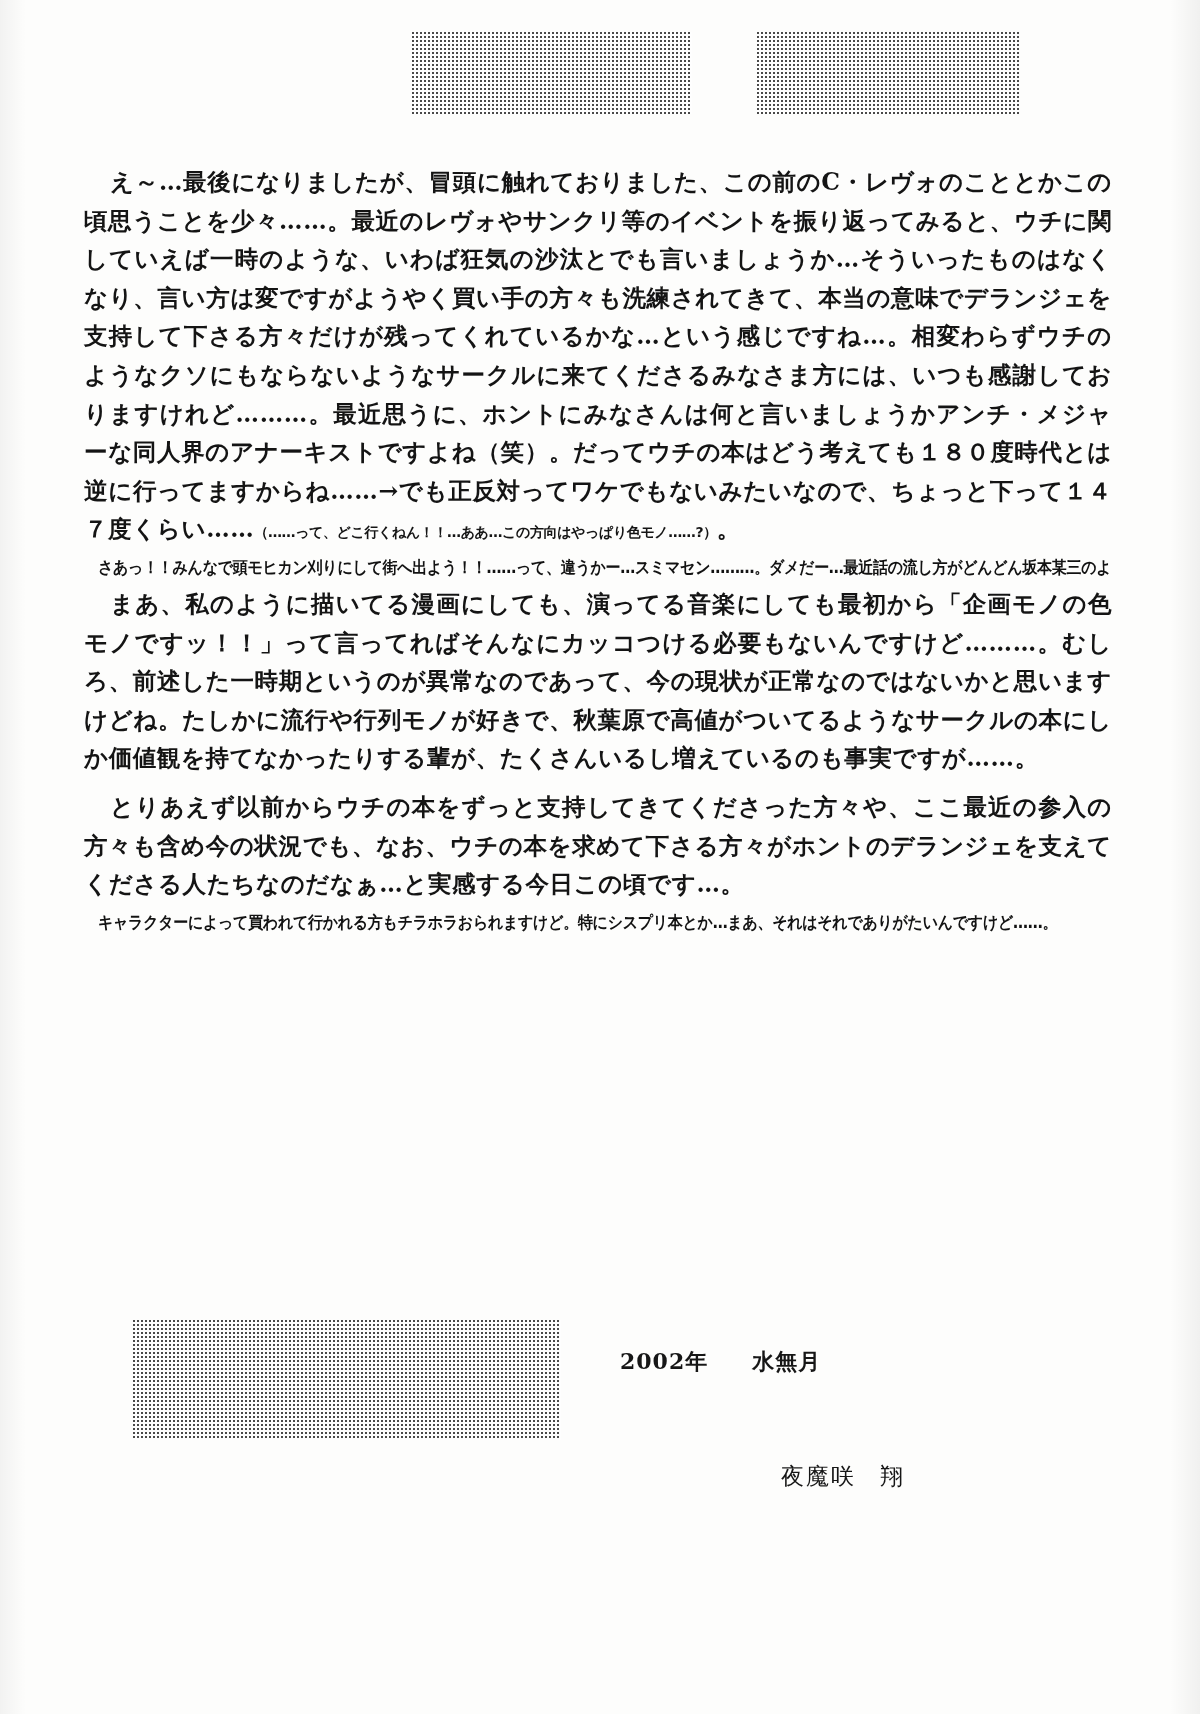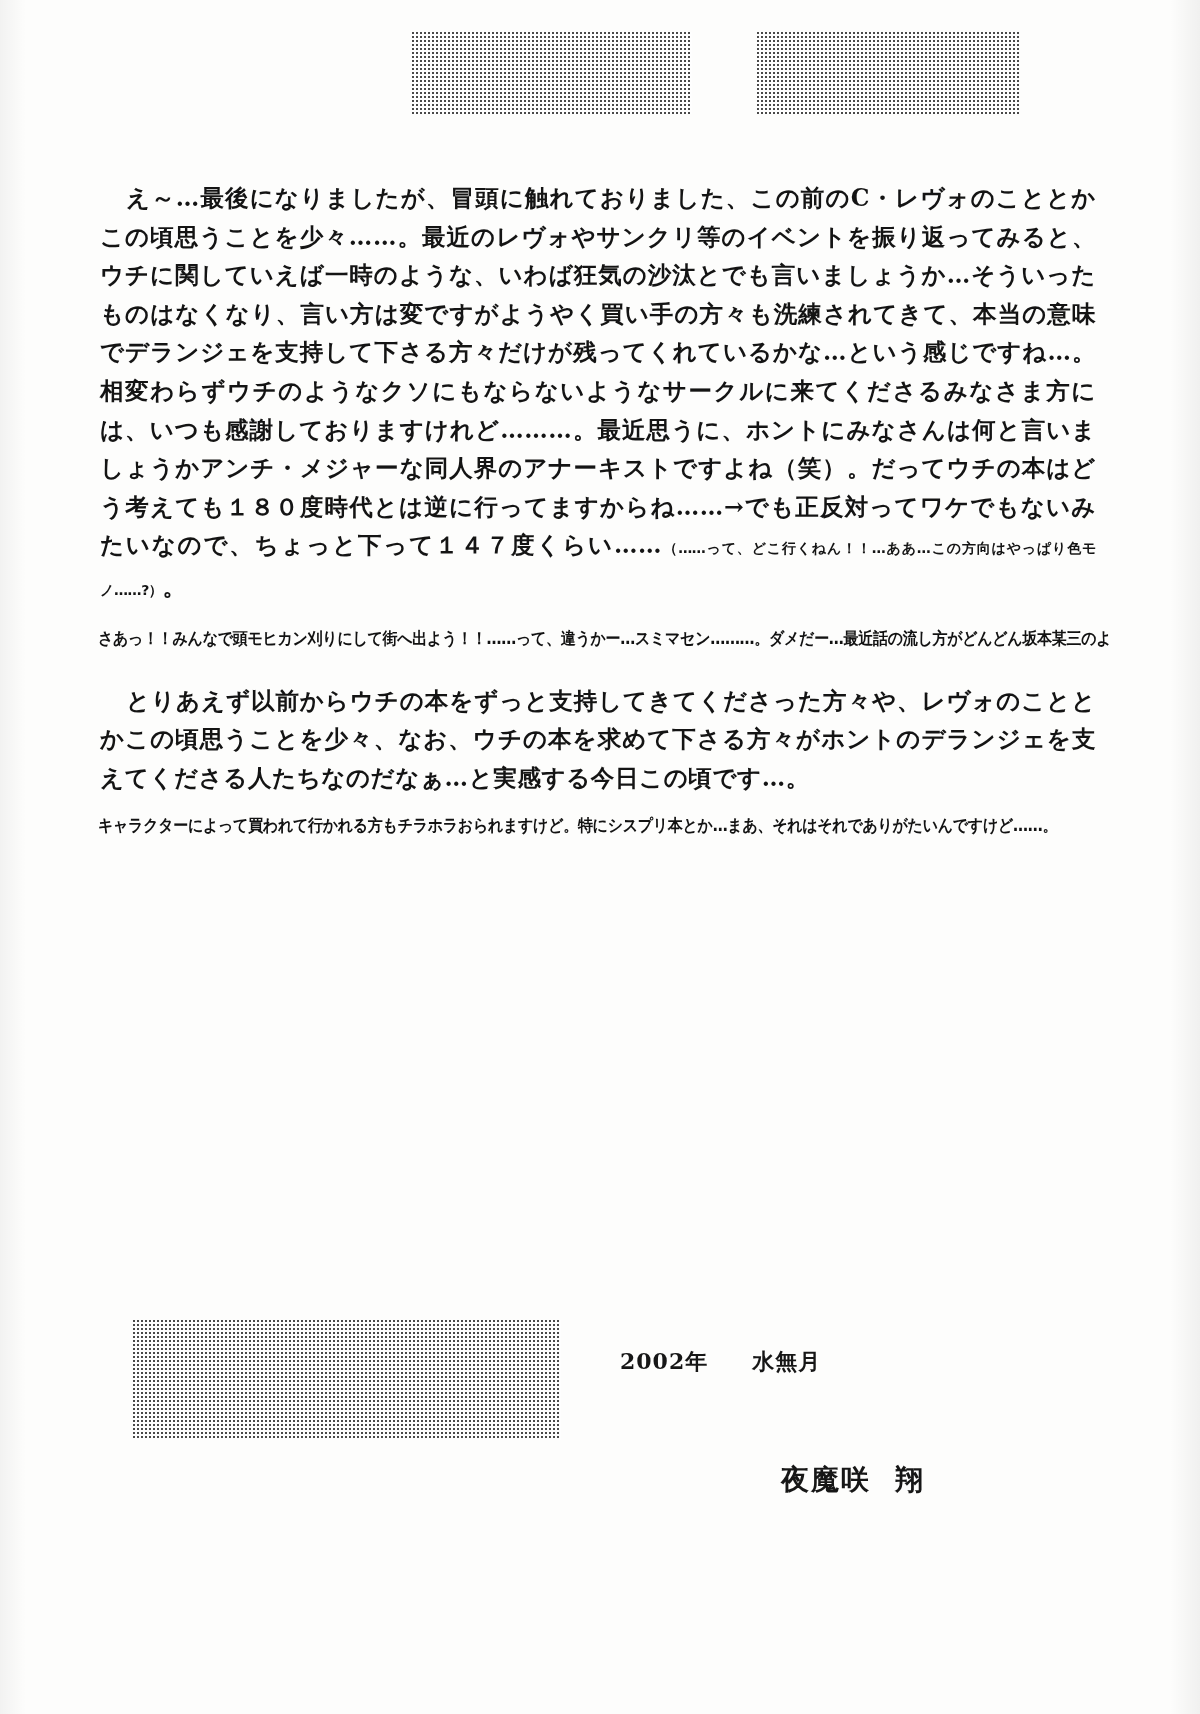--- a/index.html
+++ b/index.html
@@ -51,21 +51,21 @@
 
   
   .body-text {
     position: absolute;
     left: 84px;
     top: 163px;
     width: 1028px;
   }
 
   p {
-    margin: 16px;
+    margin: 0;
     font-size: 23.5px;
     line-height: 38.6px;
     letter-spacing: 0.6px;
     text-align: justify;
     text-justify: inter-character;
     font-weight: 600;
     color: #141414;
   }
   p.indent { text-indent: 26px; }
 
@@ -106,22 +106,22 @@
     font-weight: 700;
     letter-spacing: 1px;
     white-space: nowrap;
   }
   .colophon-date .spacer { display: inline-block; width: 44px; }
 
   .colophon-author {
     position: absolute;
     left: 781px;
     top: 1461px;
-    font-size: 28px;
-    font-weight: 700;
+    font-size: 23px;
+    font-weight: 400;
     letter-spacing: 2px;
     white-space: nowrap;
   }
   .colophon-author .spacer { display: inline-block; width: 24px; }
 </style>
 </head>
 <body>
 
 <div class="page">
 
@@ -129,24 +129,25 @@
   <div class="tone t-top-b"></div>
   <div class="tone t-bot-a"></div>
 
   <div class="body-text">
 
     <p class="indent"><span>え～…最後になりましたが、冒頭に触れておりました、この前のC・レヴォのこととかこの頃思うことを少々……。最近のレヴォやサンクリ等のイベントを振り返ってみると、ウチに関していえば一時のような、いわば狂気の沙汰とでも言いましょうか…そういったものはなくなり、言い方は変ですがようやく買い手の方々も洗練されてきて、本当の意味でデランジェを支持して下さる方々だけが残ってくれているかな…という感じですね…。相変わらずウチのようなクソにもならないようなサークルに来てくださるみなさま方には、いつも感謝しておりますけれど………。最近思うに、ホントにみなさんは何と言いましょうかアンチ・メジャーな同人界のアナーキストですよね（笑）。だってウチの本はどう考えても１８０度時代とは逆に行ってますからね……→でも正反対ってワケでもないみたいなので、ちょっと下って１４７度くらい……</span><span class="mini">（……って、どこ行くねん！！…ああ…この方向はやっぱり色モノ……?）</span><span>。</span></p>
 
 
     <p class="note n1">さあっ！！みんなで頭モヒカン刈りにして街へ出よう！！……って、違うかー…スミマセン………。ダメだー…最近話の流し方がどんどん坂本某三のようになってきてマス……。</p>
 
+    <p class="indent">まあ、私のように描いてる漫画にしても、演ってる音楽にしても最初から「企画モノの色モノですッ！！」って言ってればそんなにカッコつける必要もないんですけど………。むしろ、前述した一時期というのが異常なのであって、今の現状が正常なのではないかと思いますけどね。たしかに流行や行列モノが好きで、秋葉原で高値がついてるようなサークルの本にしか価値観を持てなかったりする輩が、たくさんいるし増えているのも事実ですが……。</p>
 
     <div class="gap-sm"></div>
 
-    <p class="indent">とりあえず以前からウチの本をずっと支持してきてくださった方々や、レヴォのこととかこの頃思うことを少々、なお、ウチの本を求めて下さる方々がホントのデランジェを支えてくださる人たちなのだなぁ…と実感する今日この頃です…。</p>
+    <p class="indent">とりあえず以前からウチの本をずっと支持してきてくださった方々や、ここ最近の参入の方々も含め今の状況でも、なお、ウチの本を求めて下さる方々がホントのデランジェを支えてくださる人たちなのだなぁ…と実感する今日この頃です…。</p>
 
     <p class="note n2">キャラクターによって買われて行かれる方もチラホラおられますけど。特にシスプリ本とか…まあ、それはそれでありがたいんですけど……。</p>
 
     <div class="gap-lg"></div>
 
   </div>
 
   <div class="colophon-date">
     <span>2002年</span><span class="spacer"></span><span>水無月</span>
   </div>

